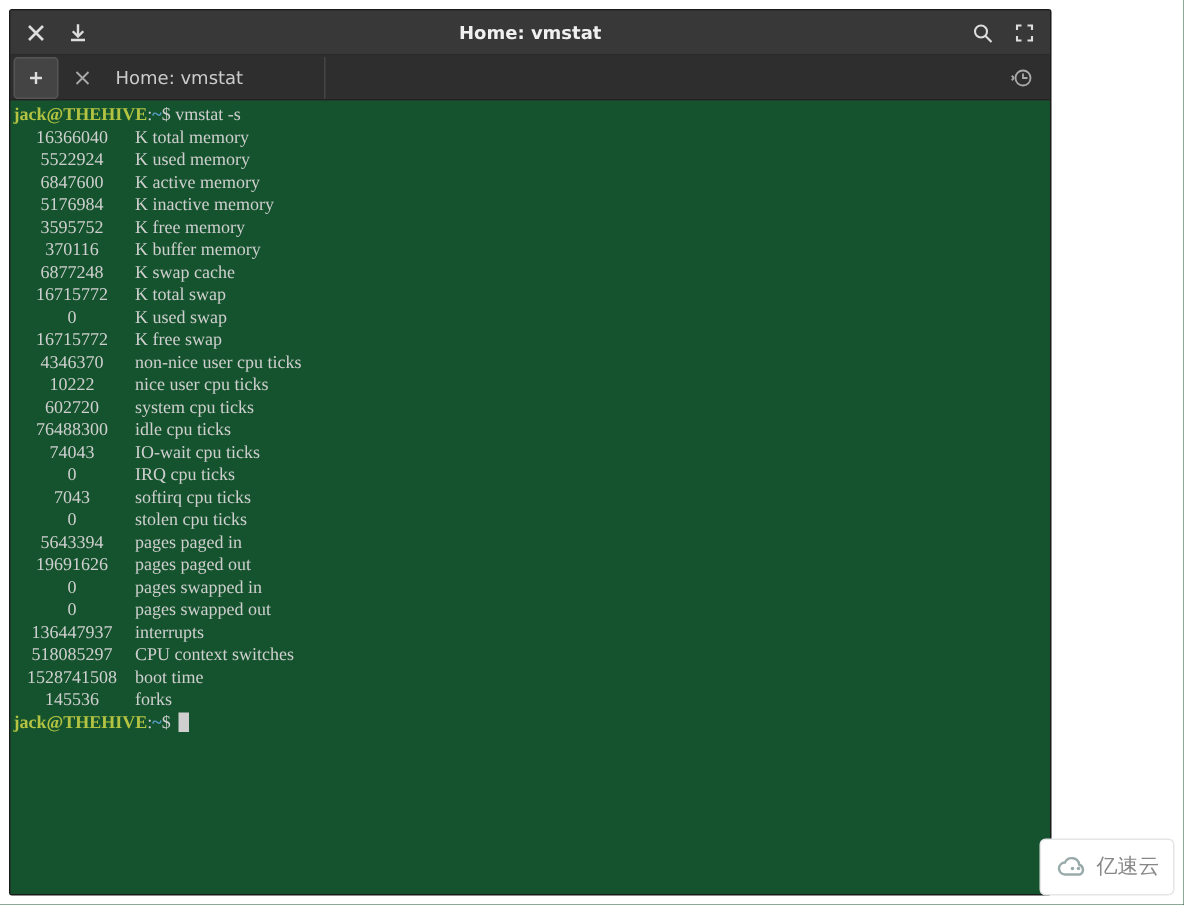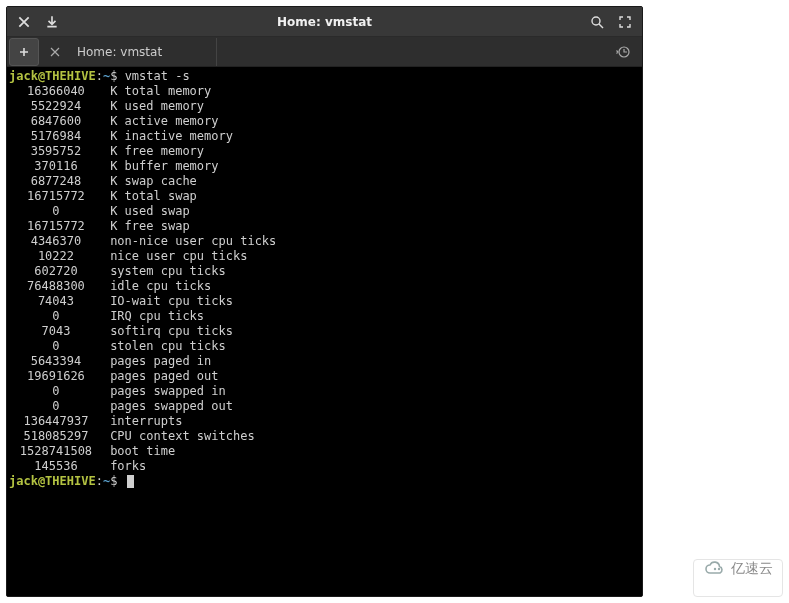--- a/index.html
+++ b/index.html
@@ -7,21 +7,21 @@
     width: 789px;
     height: 603px;
     background: #ffffff;
     font-family: "DejaVu Sans Mono", "Liberation Mono", monospace;
     position: relative;
     overflow: hidden;
   }
   .window {
     position: absolute;
     top: 6px; left: 6px;
-    width: 637px; height: 591px;
+    width: 695px; height: 591px;
     background: #2e2e2e;
     border: 1px solid #1a1a1a;
     border-radius: 2px;
     display: flex;
     flex-direction: column;
   }
   .titlebar {
     height: 30px;
     background: #383838;
     border-bottom: 1px solid #2a2a2a;
@@ -69,27 +69,28 @@
   }
   .tab-history {
     margin-left: auto;
     width: 30px; height: 28px;
     display: flex; align-items: center; justify-content: center;
     color: #aaa;
     margin-right: 4px;
   }
   .terminal {
     flex: 1;
-    background: #000000;
+    background: #14532d;
     padding: 2px 2px;
     font-size: 12px;
     line-height: 15px;
     color: #cfcfcf;
     white-space: pre;
     overflow: hidden;
+    font-family: Liberation Serif, serif;
   }
   .prompt-user { color: #b4c342; font-weight: bold; }
   .prompt-sep  { color: #cfcfcf; }
   .prompt-path { color: #5aa0cc; font-weight: bold; }
   .prompt-sym  { color: #cfcfcf; }
   .cmd { color: #cfcfcf; }
   .outline { padding-left: 0; }
   .row { display: block; }
   .val { display: inline-block; width: 13ch; text-align: center; }
   .lbl { }
@@ -101,21 +102,21 @@
     margin-left: 2px;
   }
   
   .watermark {
     position: absolute;
     bottom: 6px; right: 6px;
     width: 90px; height: 38px;
     background: #fff;
     border: 1px solid #e5e5e5;
     border-radius: 4px;
-    display: flex; justify-content: center;
+    display: flex; align-items: center; justify-content: center;
     gap: 4px;
     font-family: sans-serif;
     color: #888;
     font-size: 14px;
   }
   .watermark .logo {
     width: 24px; height: 16px;
     position: relative;
   }
   .watermark .logo svg { width: 24px; height: 16px; }

